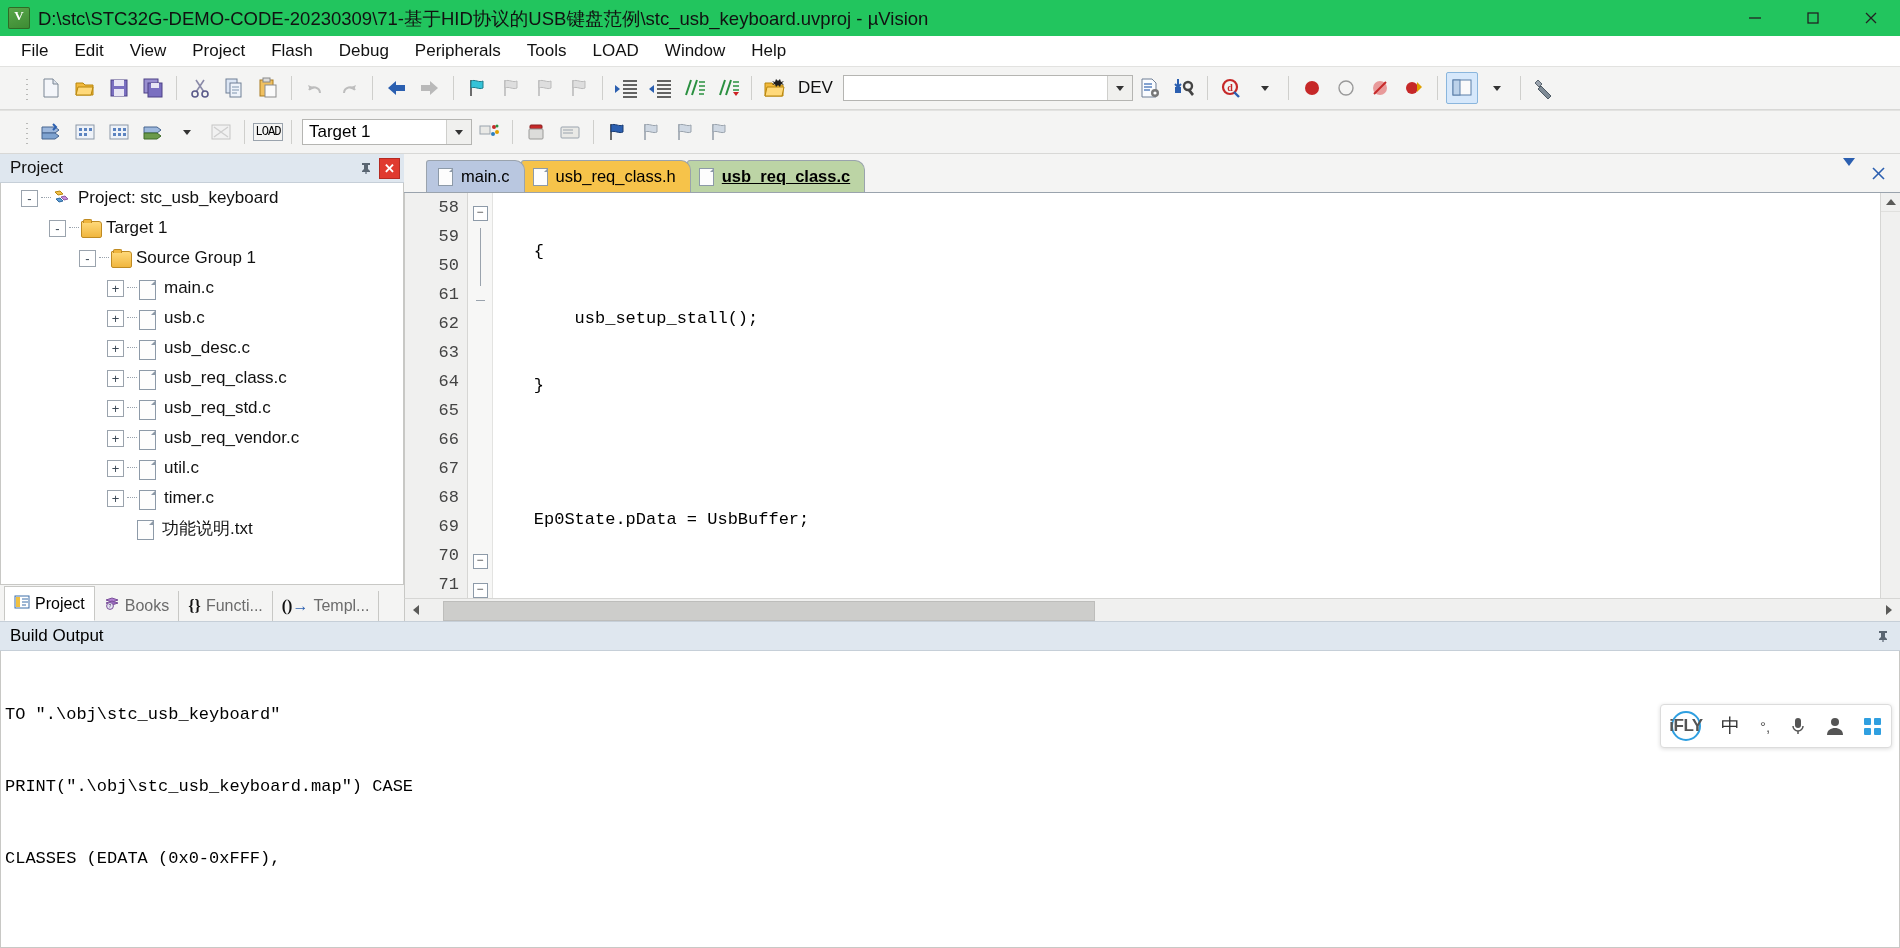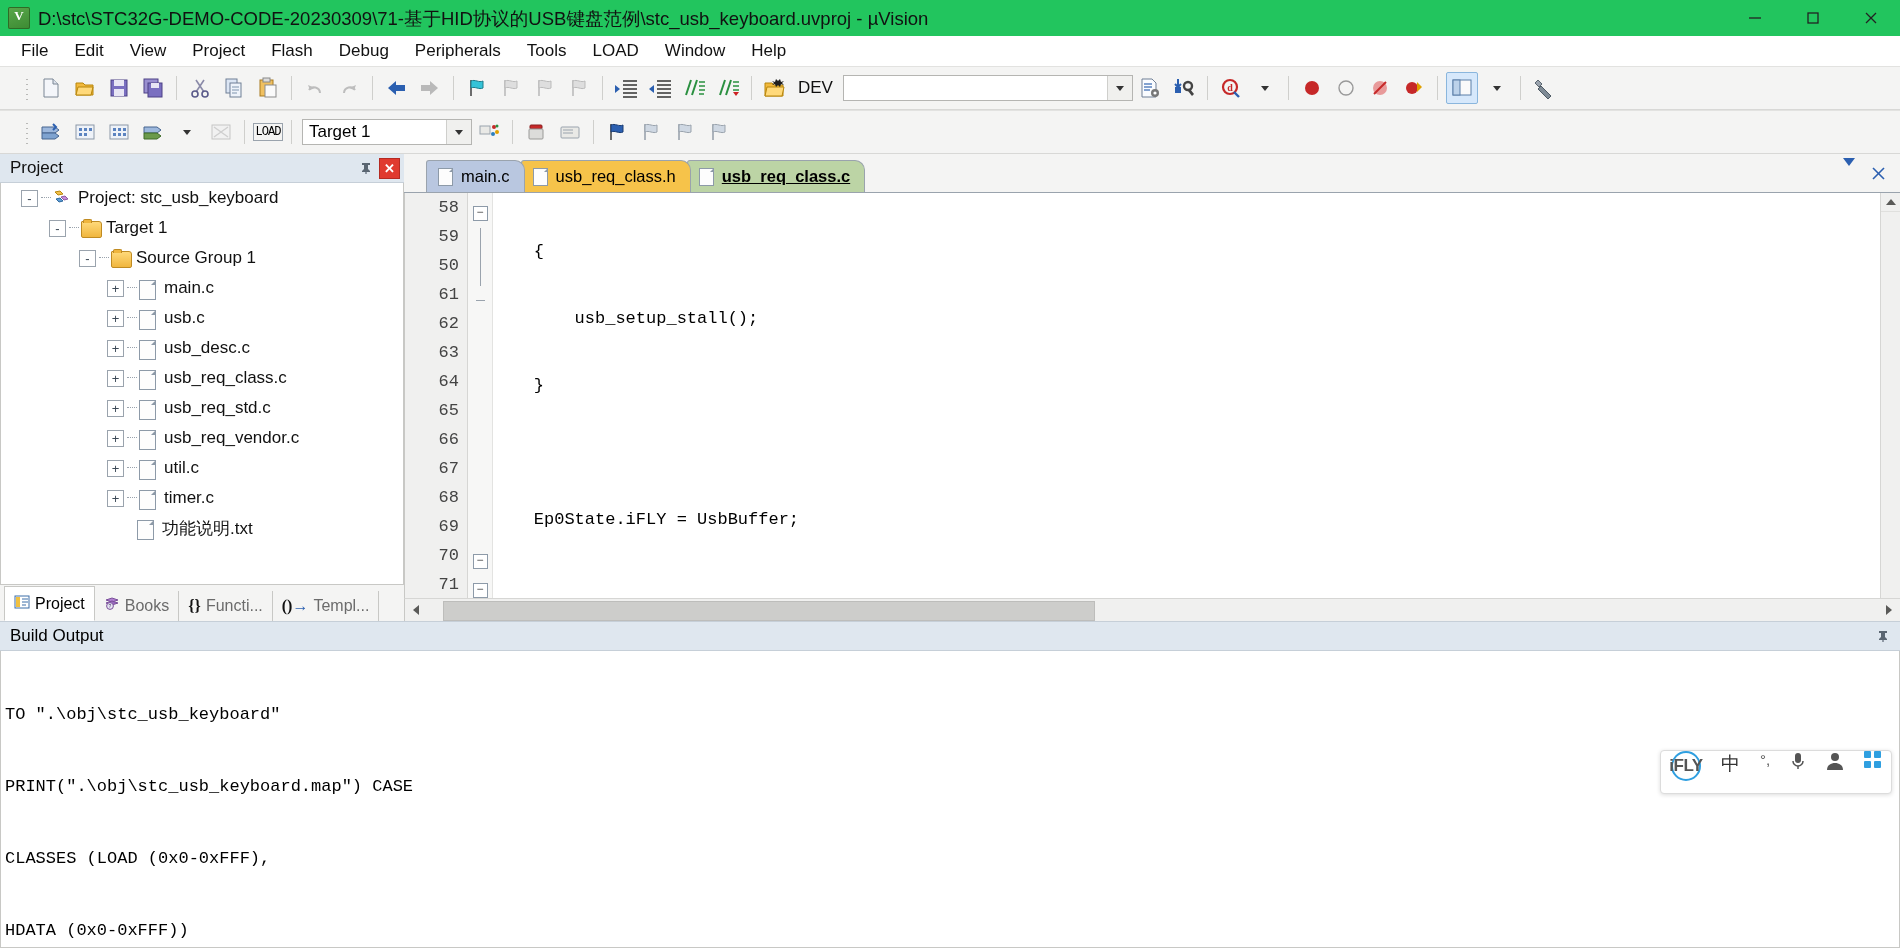--- a/index.html
+++ b/index.html
@@ -127,22 +127,22 @@
   
   .build{flex:0 0 auto;display:flex;flex-direction:column;background:#fff;}
   .build-hdr{height:28px;background:#dfe7ef;border-top:1px solid #c6cfd8;border-bottom:1px solid #c6cfd8;
     display:flex;align-items:center;padding:0 8px 0 10px;flex:0 0 28px;}
   .build-hdr .t{font-size:17px;}
   .build-body{height:292px;background:#fff;font-family:"Liberation Mono",monospace;font-size:17px;
     line-height:24px;padding:4px 0 0 4px;overflow:hidden;white-space:pre;border:1px solid #c8c8c5;border-top:none;
     position:relative;}
 
   
-  .ime{position:absolute;right:8px;top:750px;width:230px;height:42px;background:#fff;border:1px solid #dcdcdc;
-    border-radius:4px;display:flex;align-items:flex-start;justify-content:space-around;
+  .ime{position:absolute;right:8px;top:704px;width:230px;height:42px;background:#fff;border:1px solid #dcdcdc;
+    border-radius:4px;display:flex;align-items:center;justify-content:space-around;
     box-shadow:0 1px 4px rgba(0,0,0,.14);}
   .ime .it{display:flex;align-items:center;justify-content:center;color:#555;font-size:17px;}
   .ime-logo{width:26px;height:26px;border:2px solid #2f9fe0;border-radius:50%;color:#2f9fe0;font-size:9px;
     display:flex;align-items:center;justify-content:center;font-weight:bold;letter-spacing:-.5px;}
   .grid4{display:grid;grid-template-columns:repeat(2,7px);grid-template-rows:repeat(2,7px);gap:3px;}
   .grid4 i{background:#2f9fe0;display:block;width:7px;height:7px;border-radius:1px;}
 
   .sb-arrow-up{width:0;height:0;border-left:5px solid transparent;border-right:5px solid transparent;border-bottom:6px solid #5a5a58;}
   .sb-arrow-l{width:0;height:0;border-top:5px solid transparent;border-bottom:5px solid transparent;border-right:6px solid #5a5a58;}
   .sb-arrow-r{width:0;height:0;border-top:5px solid transparent;border-bottom:5px solid transparent;border-left:6px solid #5a5a58;}
@@ -751,21 +751,21 @@
               <span class="fbox">−</span>
             </div>
 
         </div>
 
         <div class="codearea">
           <div class="ln">    {</div>
           <div class="ln">        usb_setup_stall();</div>
           <div class="ln">    }</div>
           <div class="ln"></div>
-          <div class="ln">    Ep0State.iFLY = UsbBuffer;</div>
+          <div class="ln">    Ep0State.pData = UsbBuffer;</div>
           
           
           
           
           
           
           
           
           
           
@@ -799,22 +799,21 @@
       <div style="margin-left:auto" class="pin-btn">
         <svg width="14" height="14" viewBox="0 0 14 14">
             <path d="M3 2h8v2H9v4l2 2v1H3v-1l2-2V4H3z" fill="#5a6672"></path>
             <path d="M7 11v2" stroke="#5a6672" stroke-width="1.2"></path>
           </svg>
         </div>
     </div>
     <div class="build-body">
       <div>TO ".\obj\stc_usb_keyboard"</div>
       <div>PRINT(".\obj\stc_usb_keyboard.map") CASE</div>
-      <div>CLASSES (LOAD (0x0-0xFFF),</div>
-      <div>HDATA (0x0-0xFFF))</div>
+      <div>CLASSES (EDATA (0x0-0xFFF),</div>
       
       
       
       
       
       
       
       
     </div>
   </div>

